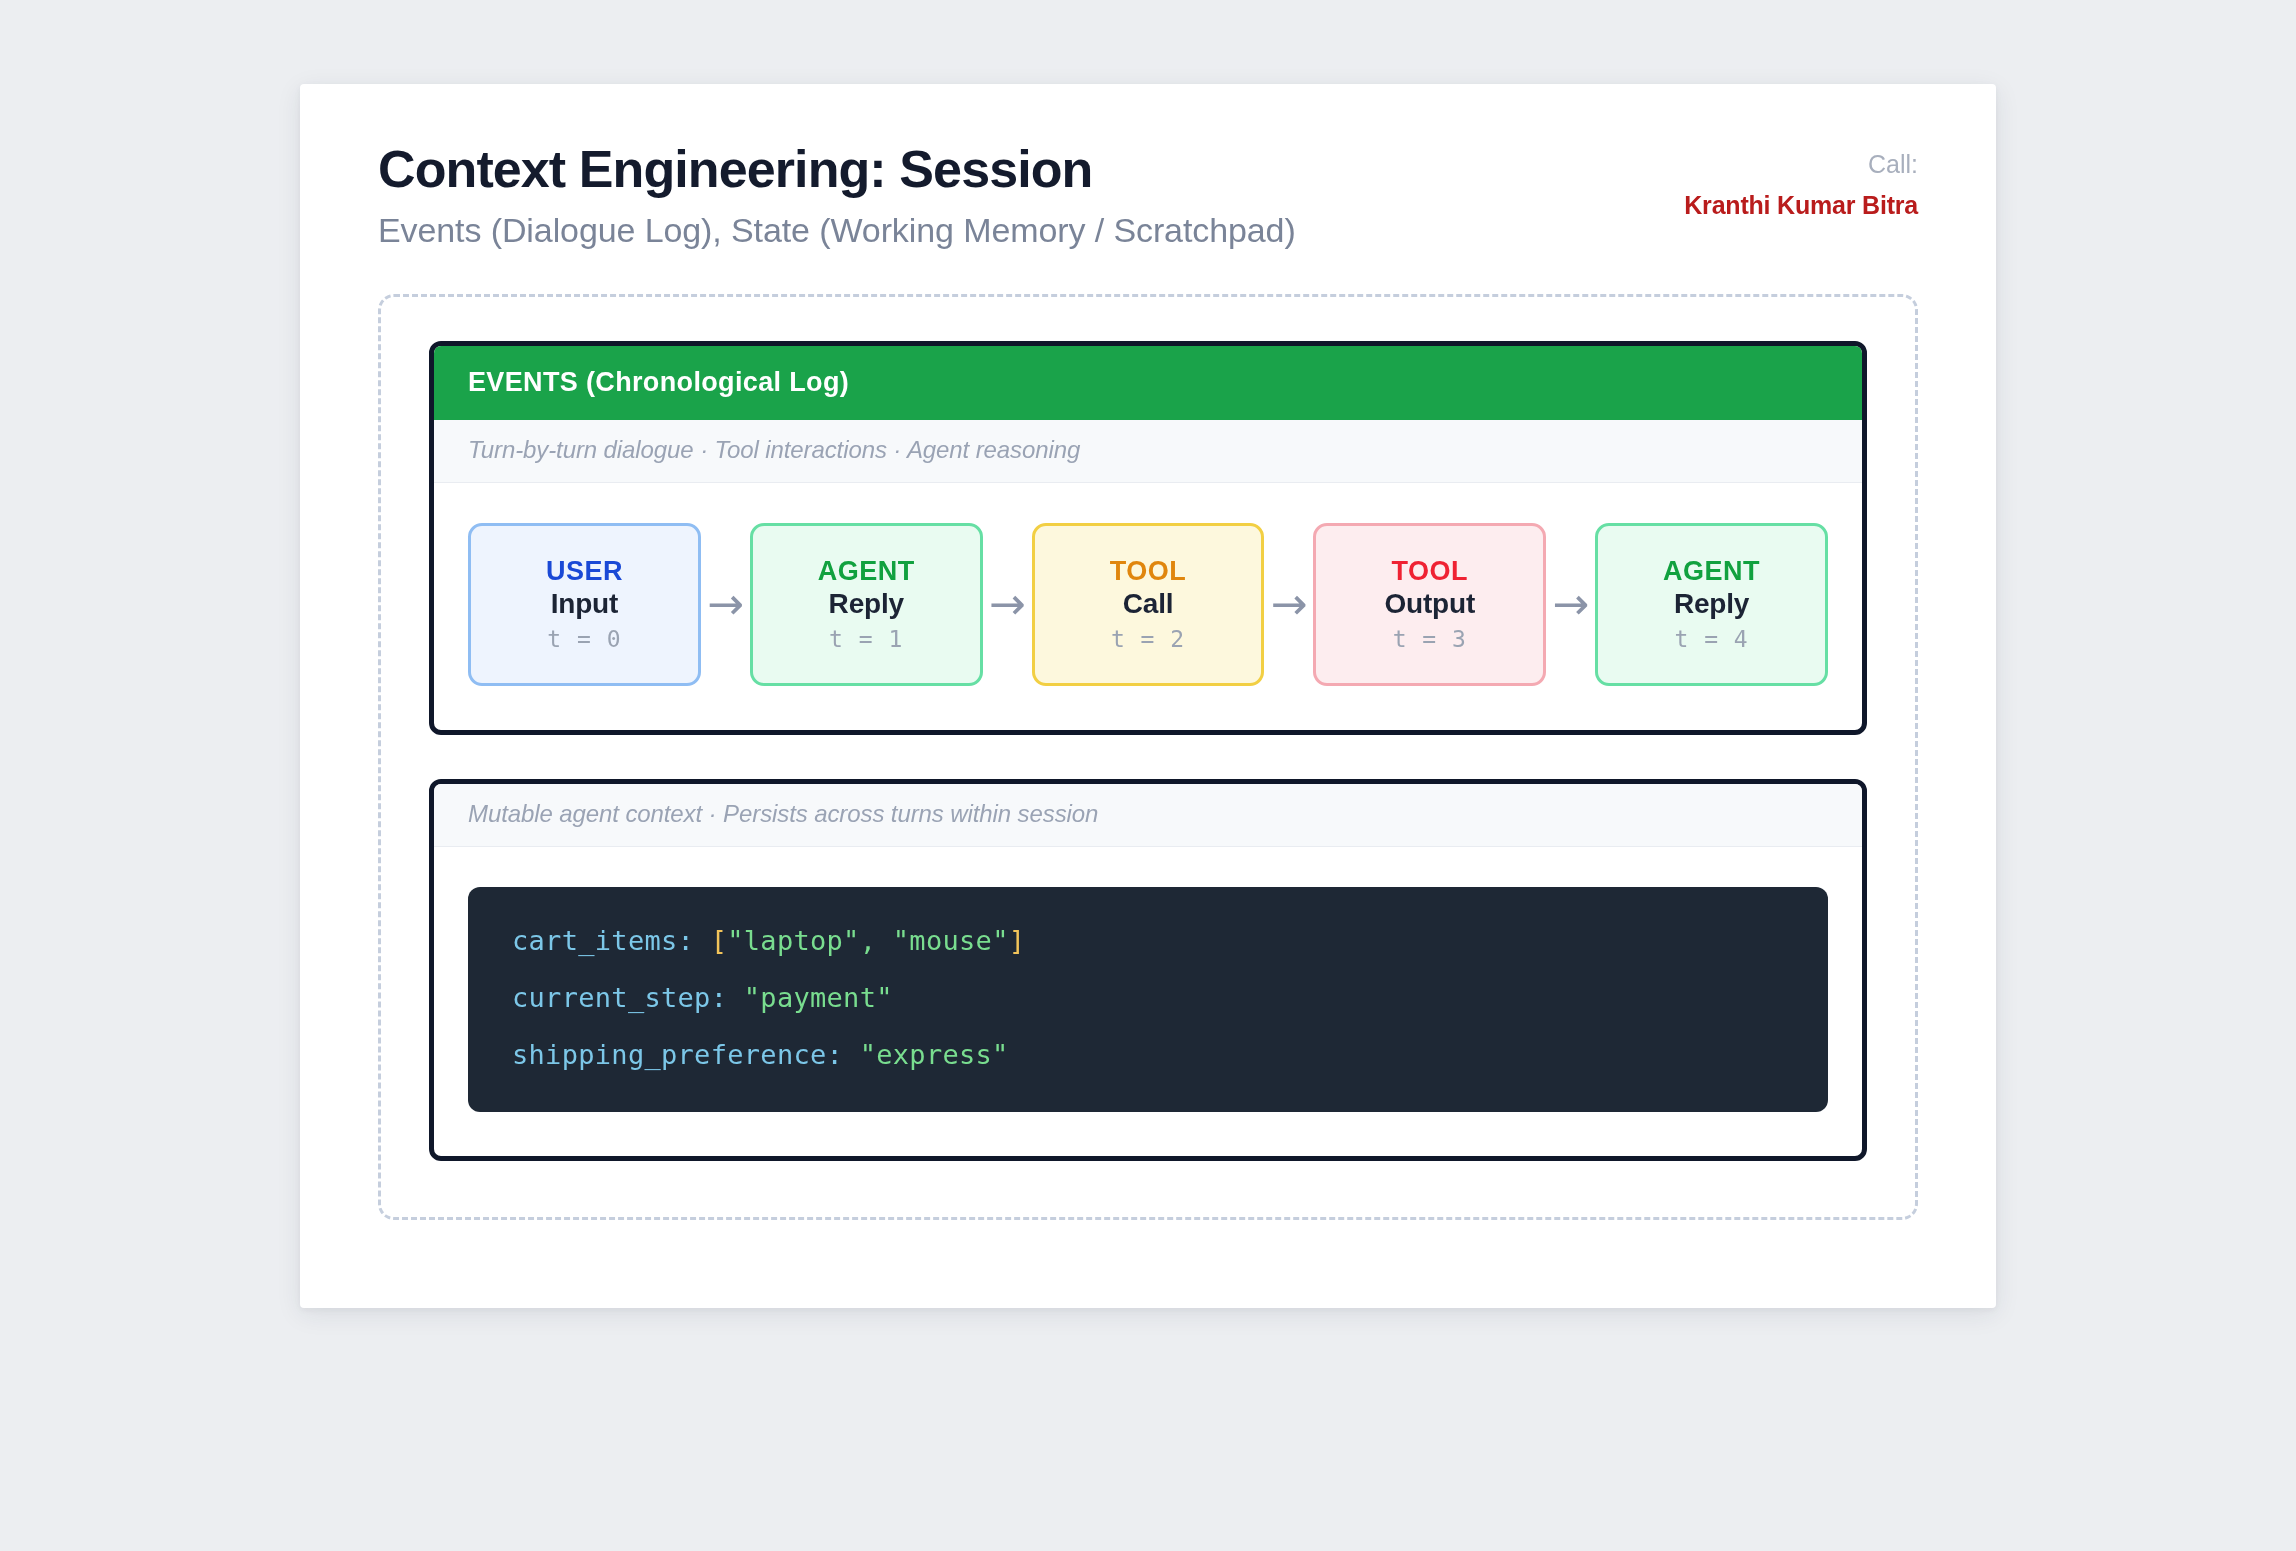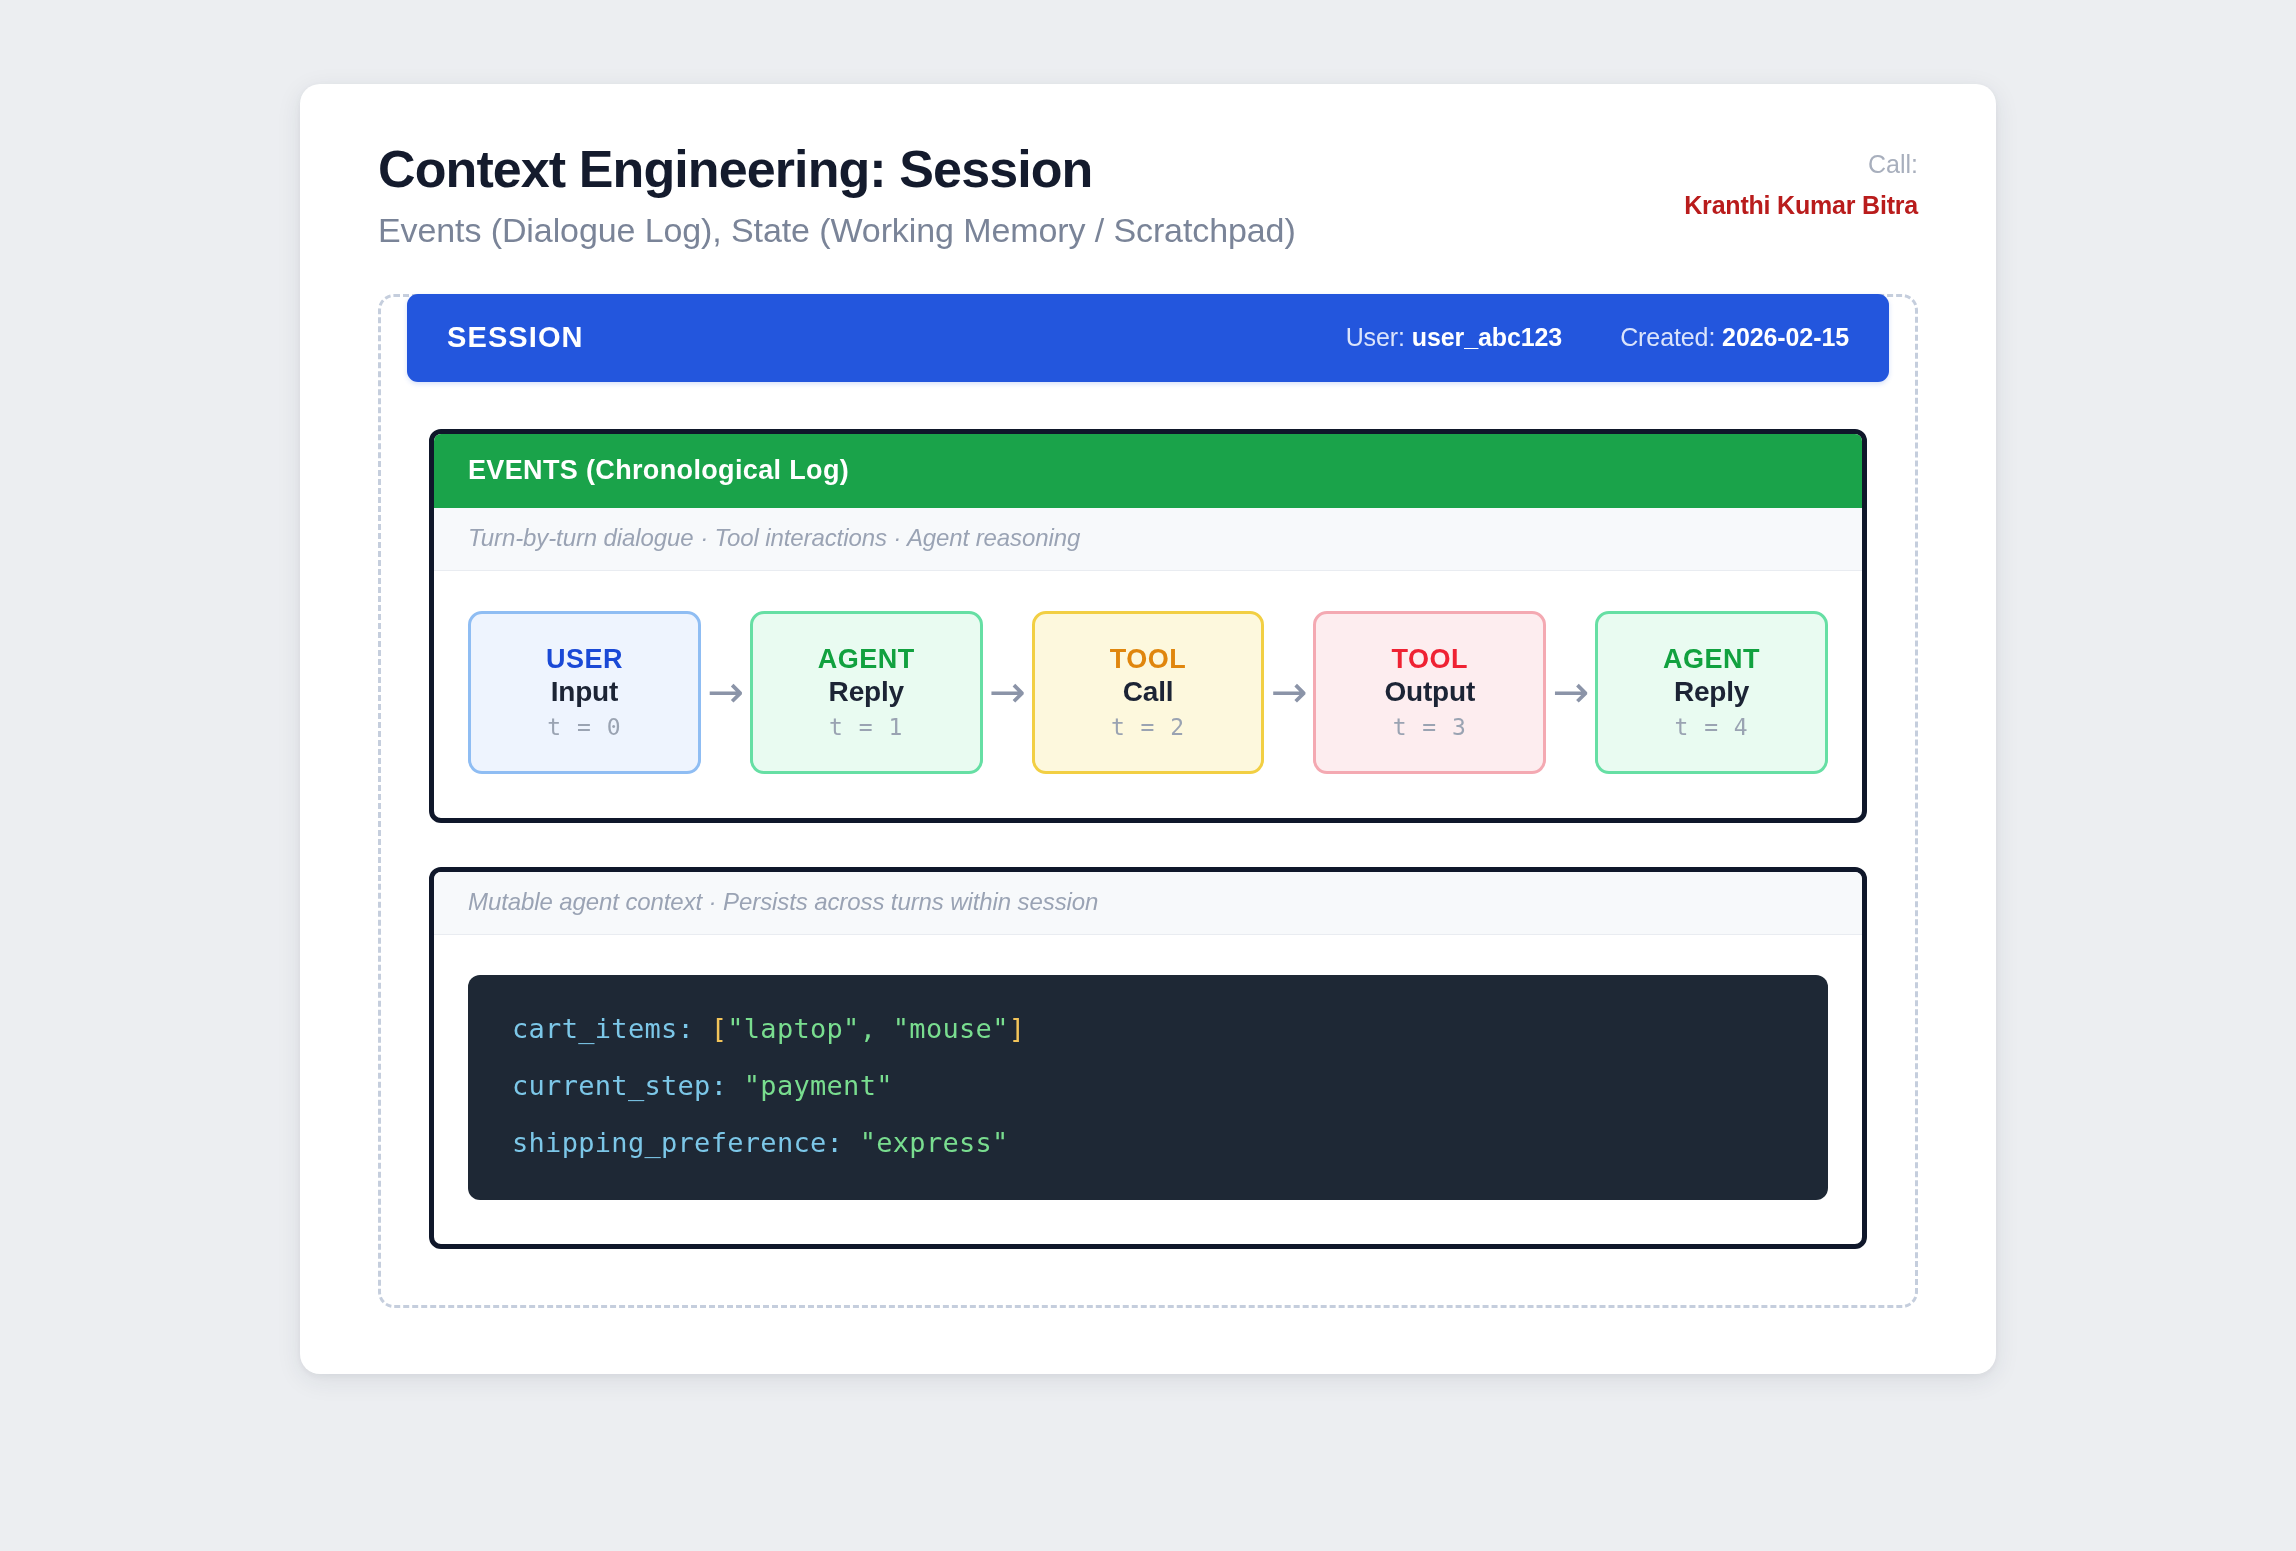--- a/index.html
+++ b/index.html
@@ -19,23 +19,23 @@
     padding: 84px 66px 84px 66px;
     display: flex;
     align-items: flex-start;
     justify-content: center;
   }
 
   
   .card {
     width: 1696px;
     background: #ffffff;
-    border-radius: 20px;
+    border-radius: 4px;
     box-shadow: 0 6px 26px rgba(33, 42, 62, .09), 0 2px 6px rgba(33,42,62,.05);
-    padding: 58px 78px 66px 78px;
+    padding: 58px 78px 88px 78px;
   }
 
   
   .hdr {
     display: flex;
     align-items: flex-start;
     justify-content: space-between;
     padding-bottom: 26px;
   }
   .hdr-left { display: flex; flex-direction: column; gap: 14px; }
@@ -206,33 +206,20 @@
         <div class="subtitle">Events (Dialogue Log), State (Working Memory / Scratchpad)</div>
       </div>
       <div class="hdr-right">
         <div class="from-label">Call:</div>
         <div class="from-name">Kranthi Kumar Bitra</div>
       </div>
     </div>
 
     <div class="session">
 
-      <div class="session-bar">
-        <div class="session-title">SESSION</div>
-        <div class="session-meta">
-          <div class="meta-item">
-            <span>User:</span>
-            <b>user_abc123</b>
-          </div>
-          <div class="meta-item">
-            <span>Created:</span>
-            <b>2026-02-15</b>
-          </div>
-        </div>
-      </div>
 
       <div class="panel">
         <div class="panel-head events">EVENTS (Chronological Log)</div>
         <div class="panel-note">Turn-by-turn dialogue · Tool interactions · Agent reasoning</div>
         <div class="panel-body">
           <div class="flow" id="event-flow">
               <div class="node user">
                 <div class="node-role">USER</div>
                 <div class="node-kind">Input</div>
                 <div class="node-t">t = 0</div>

